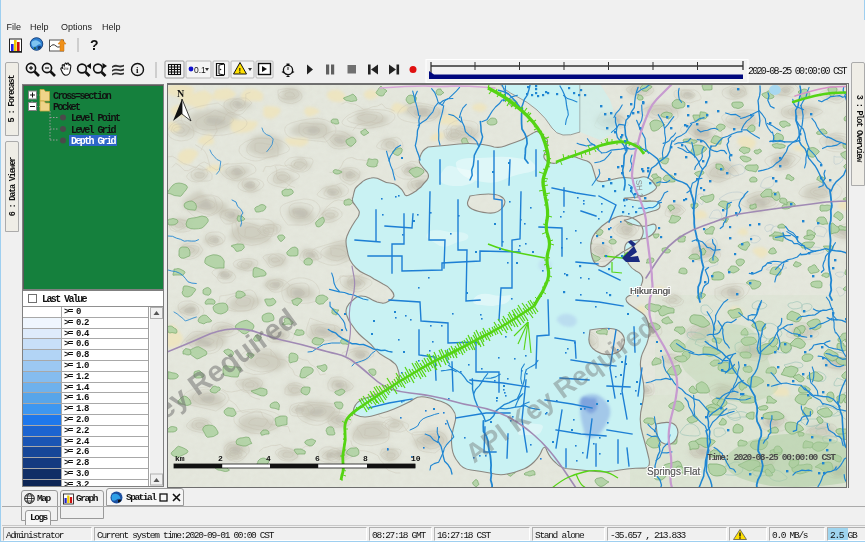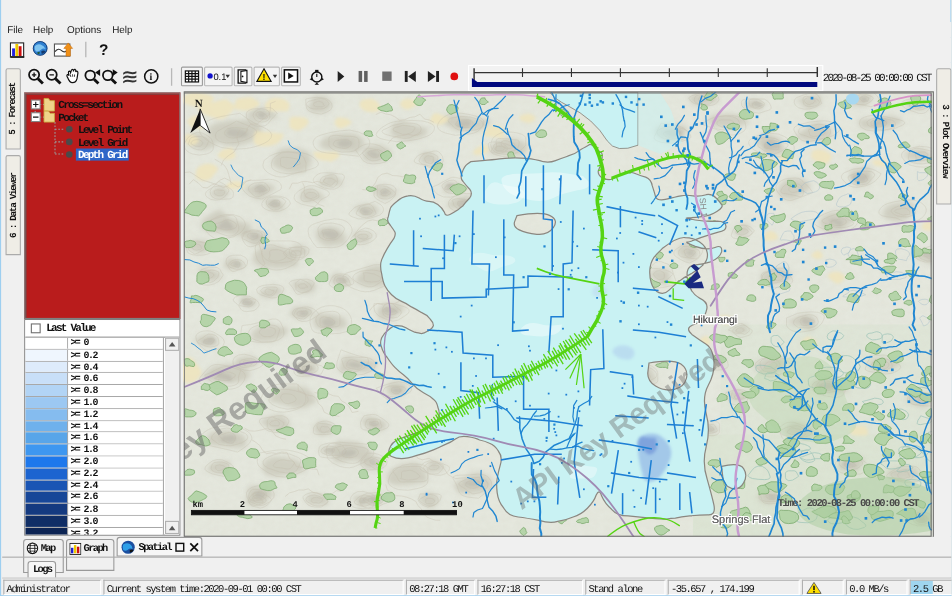--- a/index.html
+++ b/index.html
@@ -5,21 +5,21 @@
 .mono { font-family:"Liberation Mono",monospace; font-weight:bold; letter-spacing:-1.6px; font-size:10px; color:#111; }
 #win { position:absolute; left:0; top:0; width:865px; height:542px; border-left:1px solid #9ECFF0; border-right:1px solid #9ECFF0; border-bottom:1px solid #9ECFF0; }
 #title { position:absolute; left:1px; top:0; width:863px; height:20px; background:#FFFFFF; }
 #title .txt { position:absolute; left:24px; top:4px; font-size:9.2px; color:#222; }
 #mm { position:absolute; left:1px; top:20px; width:863px; height:14px; background:#F0F0F0; font-size:9px; color:#222; }
 #mm span { position:absolute; top:2px; }
 #tb1 { position:absolute; left:1px; top:34px; width:863px; height:23px; background:#F0F0F0; }
 #content { position:absolute; left:1px; top:57px; width:863px; height:431px; background:#F0F0F0; }
 .vtab { position:absolute; background:#EFEDE6; border:1px solid #ABABAB; border-radius:2px 2px 0 0; font-family:"Liberation Mono",monospace; font-weight:bold; font-size:8.5px; letter-spacing:-1.2px; color:#111; text-align:center; }
 #tb2 { position:absolute; left:18px; top:0px; width:829px; height:27px; background:#F0F0F0; }
-#treep { position:absolute; left:20px; top:27px; width:142px; height:206px; background:#b91c1c; border:1px solid #808080; box-shadow:inset 1px 1px 0 #5A5A5A; }
+#treep { position:absolute; left:20px; top:27px; width:142px; height:206px; background:#15803d; border:1px solid #808080; box-shadow:inset 1px 1px 0 #5A5A5A; }
 #legp { position:absolute; left:20px; top:233px; width:142px; height:197px; background:#FFF; border:1px solid #808080; }
 .lrow { height:10.8px; display:flex; border-bottom:1px solid #A8A8A8; }
 .lsw { width:39px; height:100%; border-right:1px solid #A8A8A8; }
 .ltx { flex:1; font-family:"Liberation Mono",monospace; font-weight:bold; font-size:9px; letter-spacing:-1.4px; color:#111; padding-left:2px; line-height:10px; background:#FFF; }
 #mapw { position:absolute; left:165px; top:26px; width:682px; height:406px; border:1px solid #707070; background:#E7EAE0; }
 #btabs { position:absolute; left:1px; top:488px; width:863px; height:37px; background:#F0F0F0; }
 .btab { position:absolute; background:#F0F0F0; border:1px solid #9A9A9A; border-radius:3px 3px 0 0; font-family:"Liberation Mono",monospace; font-weight:bold; font-size:9.5px; letter-spacing:-1.5px; color:#111; }
 #status { position:absolute; left:1px; top:525px; width:863px; height:16px; background:#F0F0F0; border-top:1px solid #C8C8C8;padding-left:11px; }
 .seg { position:absolute; top:1px; height:14px; border:1px solid #B0B0B0; border-right-color:#FFF; border-bottom-color:#FFF; font-family:"Liberation Mono",monospace; font-size:9.5px; letter-spacing:-1.3px; color:#111; padding:2px 0 0 2px; overflow:hidden; white-space:nowrap; }
 </style></head><body>
@@ -2015,21 +2015,21 @@
         <span style="position:absolute;left:4px;top:1px">Logs</span>
       </div>
  </div>
 
  <div id="status">
    <div class="seg" style="left:1px;width:89px">Administrator</div>
    <div class="seg" style="left:92px;width:273px">Current system time:2020-09-01 00:00 CST</div>
    <div class="seg" style="left:367px;width:63px">08:27:18 GMT</div>
    <div class="seg" style="left:432px;width:96px">16:27:18 CST</div>
    <div class="seg" style="left:530px;width:73px">Stand alone</div>
-   <div class="seg" style="left:605px;width:120px">-35.657 , 174.199</div>
+   <div class="seg" style="left:605px;width:120px">-35.657 , 213.833</div>
    <div class="seg" style="left:727px;width:38px">
      <svg width="14" height="11" style="position:absolute;left:3px;top:1px">
           <path d="M7,0.5 L13.5,10.5 L0.5,10.5 Z" fill="#FFE000" stroke="#555" stroke-width="0.8"></path>
           <rect x="6.3" y="3.5" width="1.4" height="4" fill="#111"></rect>
           <rect x="6.3" y="8.3" width="1.4" height="1.4" fill="#111"></rect>
         </svg>
    </div>
    <div class="seg" style="left:767px;width:56px">0.0 MB/s</div>
    <div class="seg" style="left:825px;width:46px;padding-left:2px"><div style="position:absolute;left:0;top:0;width:20px;height:14px;background:#9FD5EF"></div><span style="position:relative">2.5 GB</span></div>
  </div>

